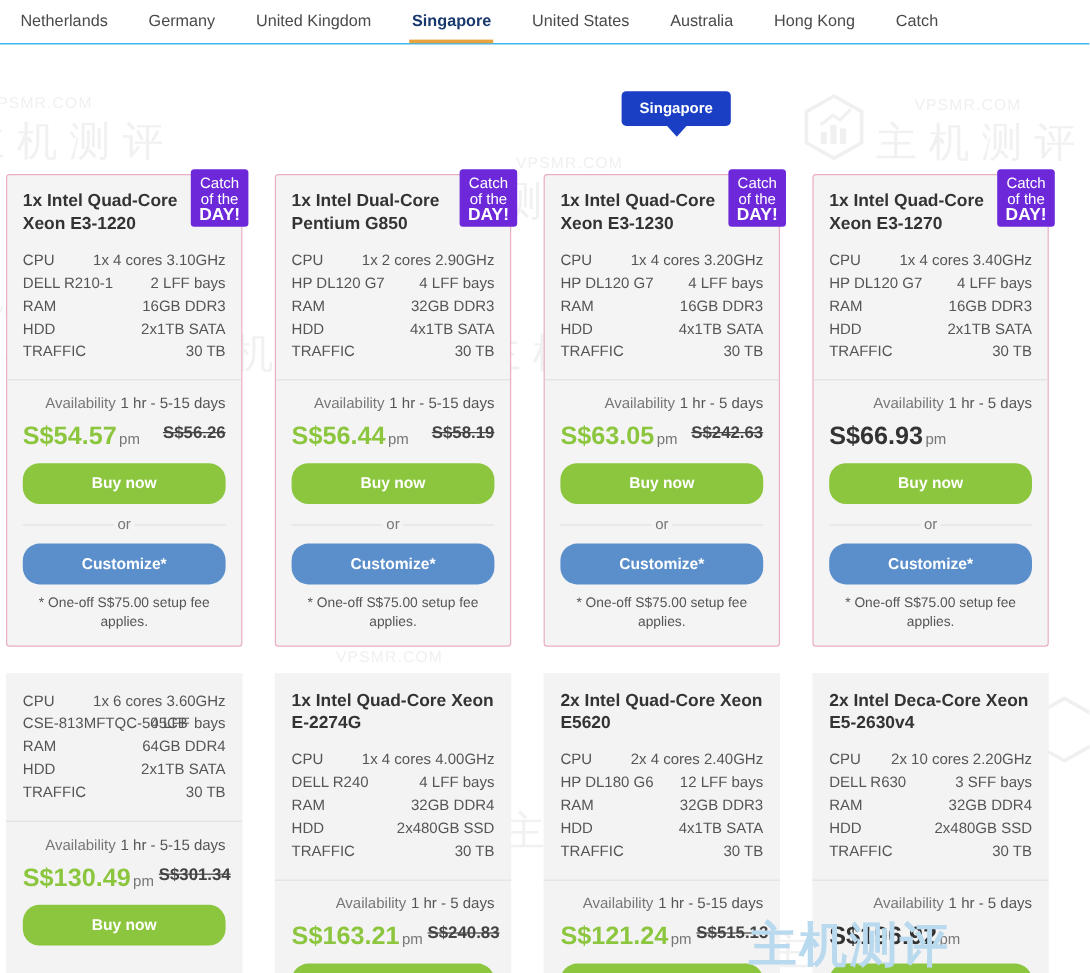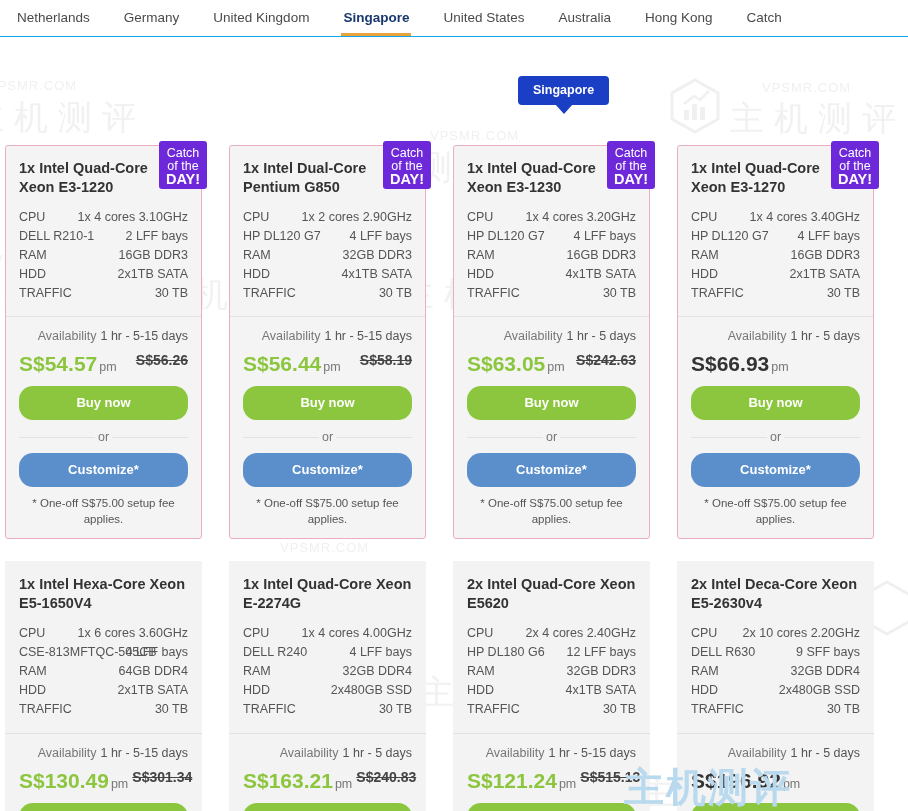--- a/index.html
+++ b/index.html
@@ -479,21 +479,20 @@
           <span class="line"></span>
           <span class="or">or</span>
           <span class="line"></span>
         </div>
         <button class="btn btn-custom">Customize*</button>
         <div class="footnote">* One-off S$75.00 setup fee applies.</div>
       </div>
     </div>
     <div class="row">
       <div class="card plain">
-        <div class="card-title">1x Intel Hexa-Core Xeon E5-1650V4</div>
         <div class="spec">
           <span class="k">CPU</span>
           <span class="v">1x 6 cores 3.60GHz</span>
         </div>
         <div class="spec wrapk">
           <span class="k">CSE-813MFTQC-505CB</span>
           <span class="v">4 LFF bays</span>
         </div>
         <div class="spec">
           <span class="k">RAM</span>
@@ -585,21 +584,21 @@
         <button class="btn btn-buy">Buy now</button>
       </div>
       <div class="card plain">
         <div class="card-title">2x Intel Deca-Core Xeon E5-2630v4</div>
         <div class="spec">
           <span class="k">CPU</span>
           <span class="v">2x 10 cores 2.20GHz</span>
         </div>
         <div class="spec wrapk">
           <span class="k">DELL R630</span>
-          <span class="v">9 SFF bays</span>
+          <span class="v">3 SFF bays</span>
         </div>
         <div class="spec">
           <span class="k">RAM</span>
           <span class="v">32GB DDR4</span>
         </div>
         <div class="spec">
           <span class="k">HDD</span>
           <span class="v">2x480GB SSD</span>
         </div>
         <div class="spec">

